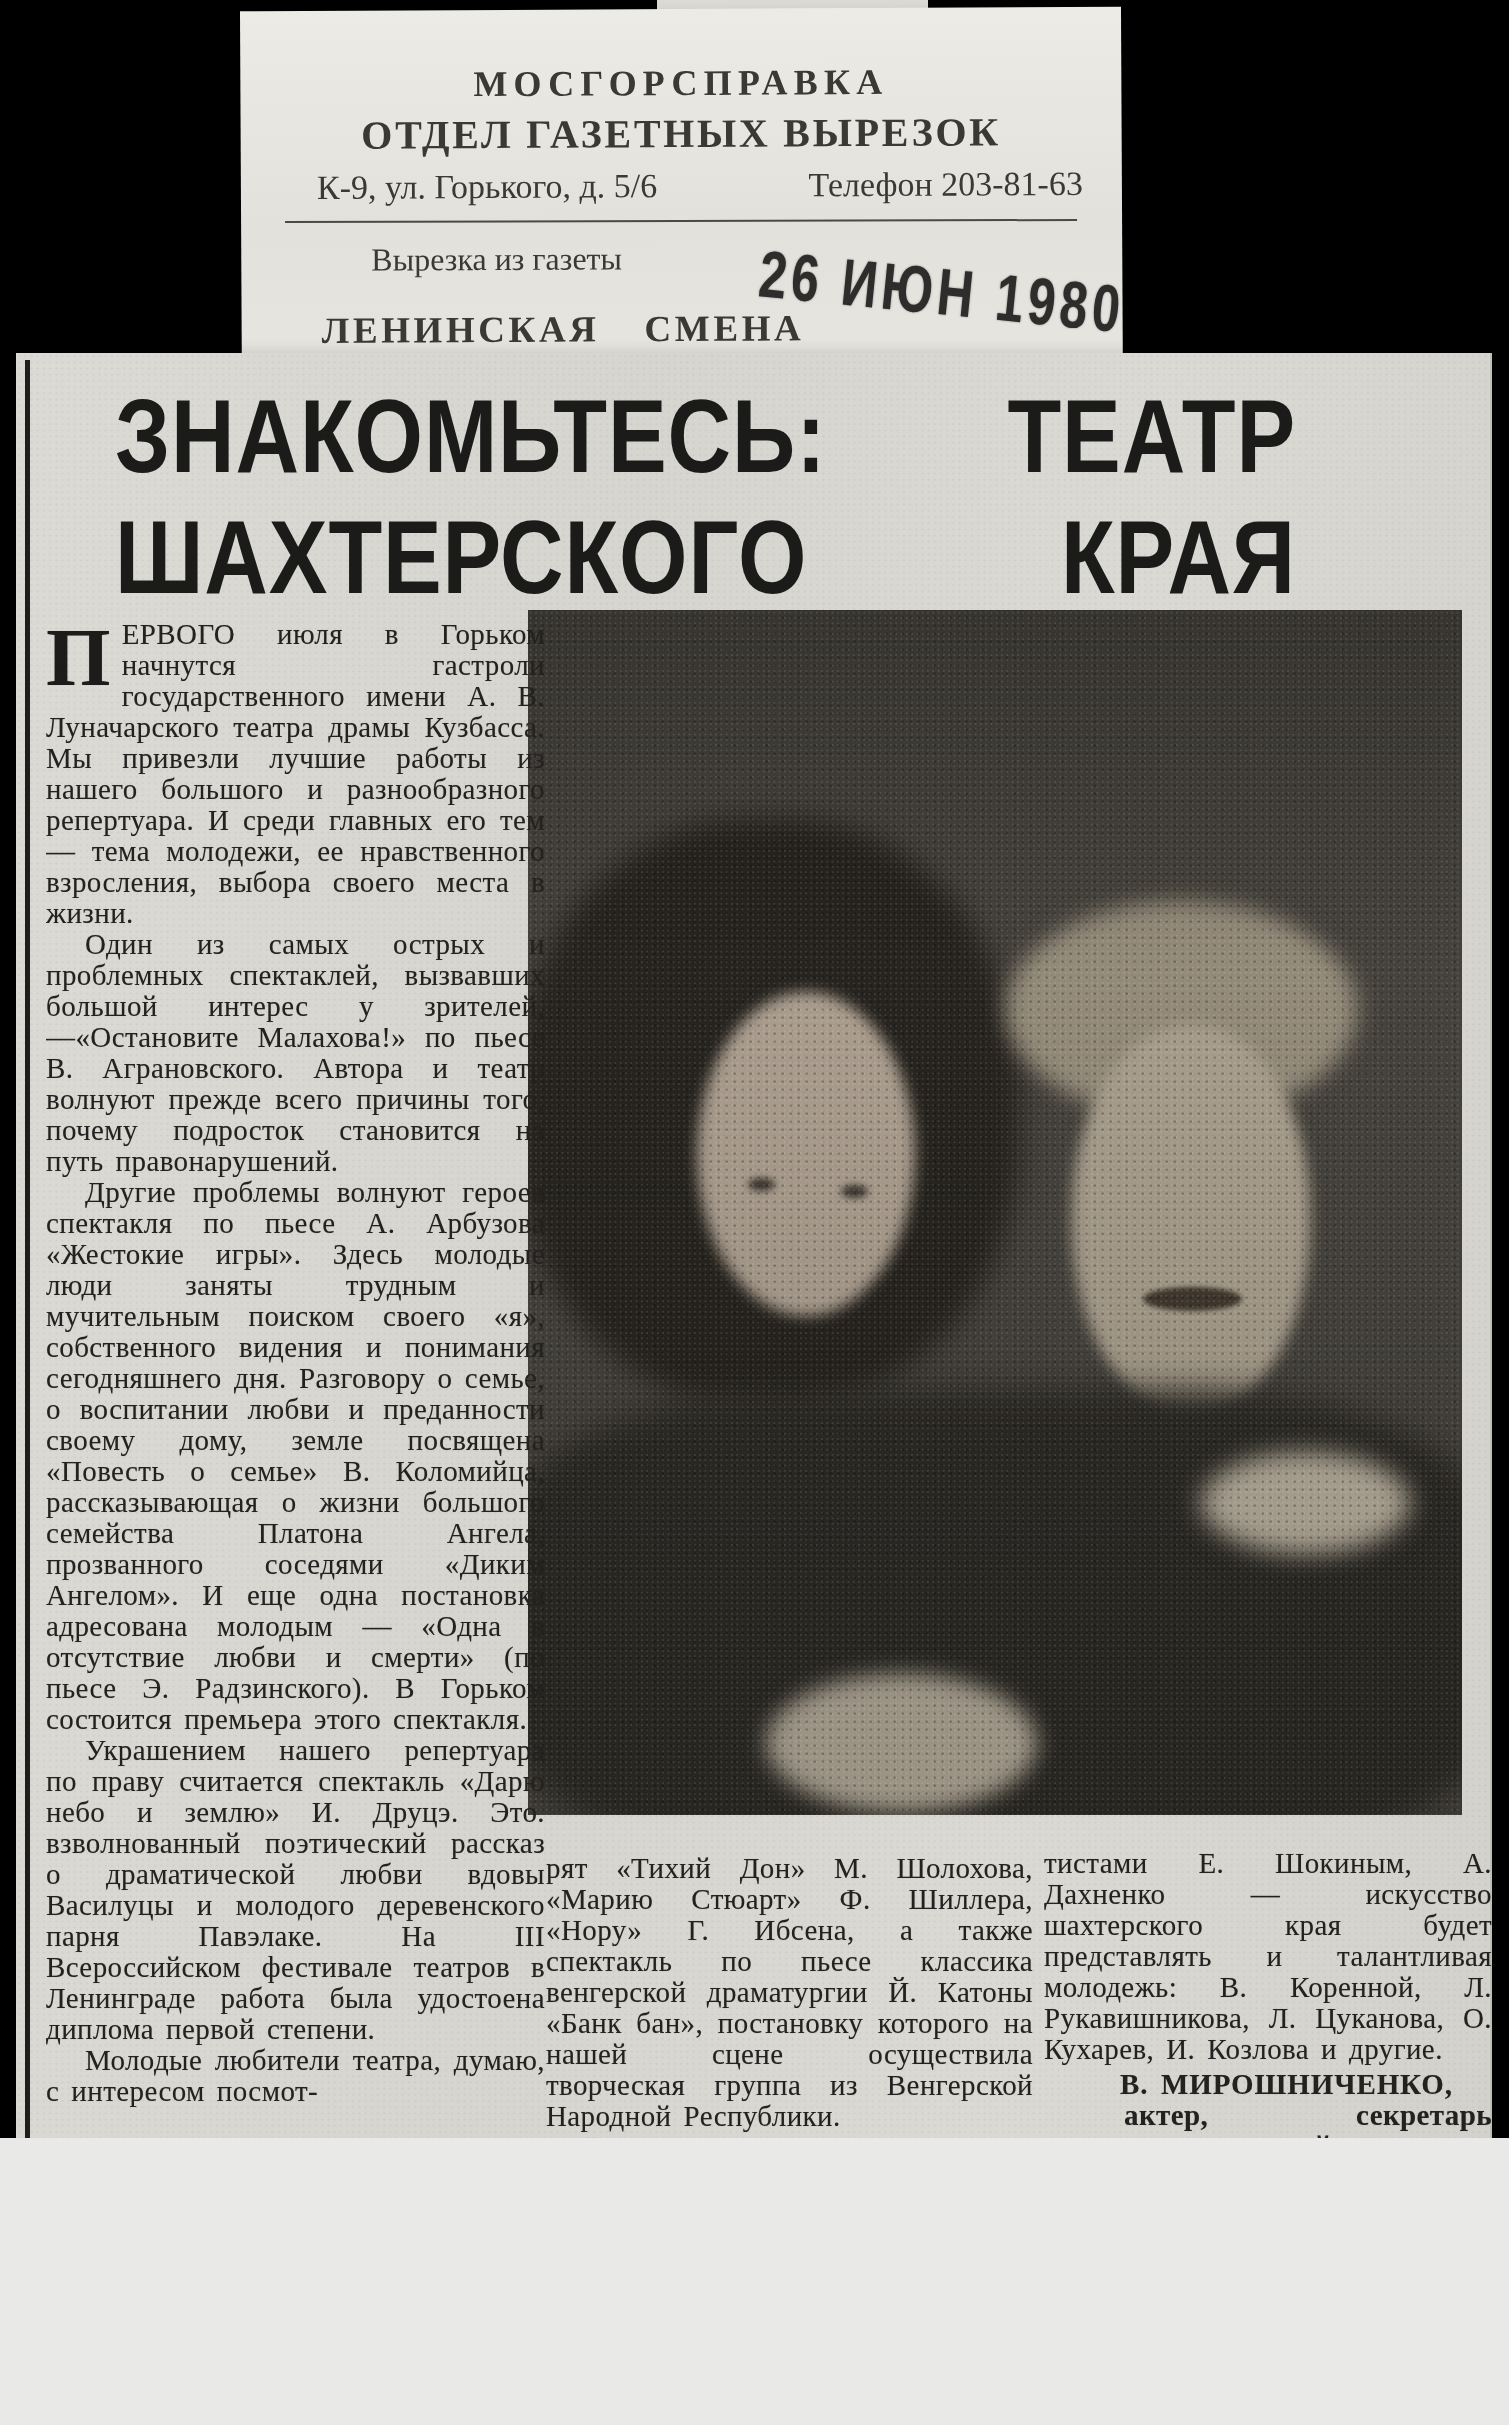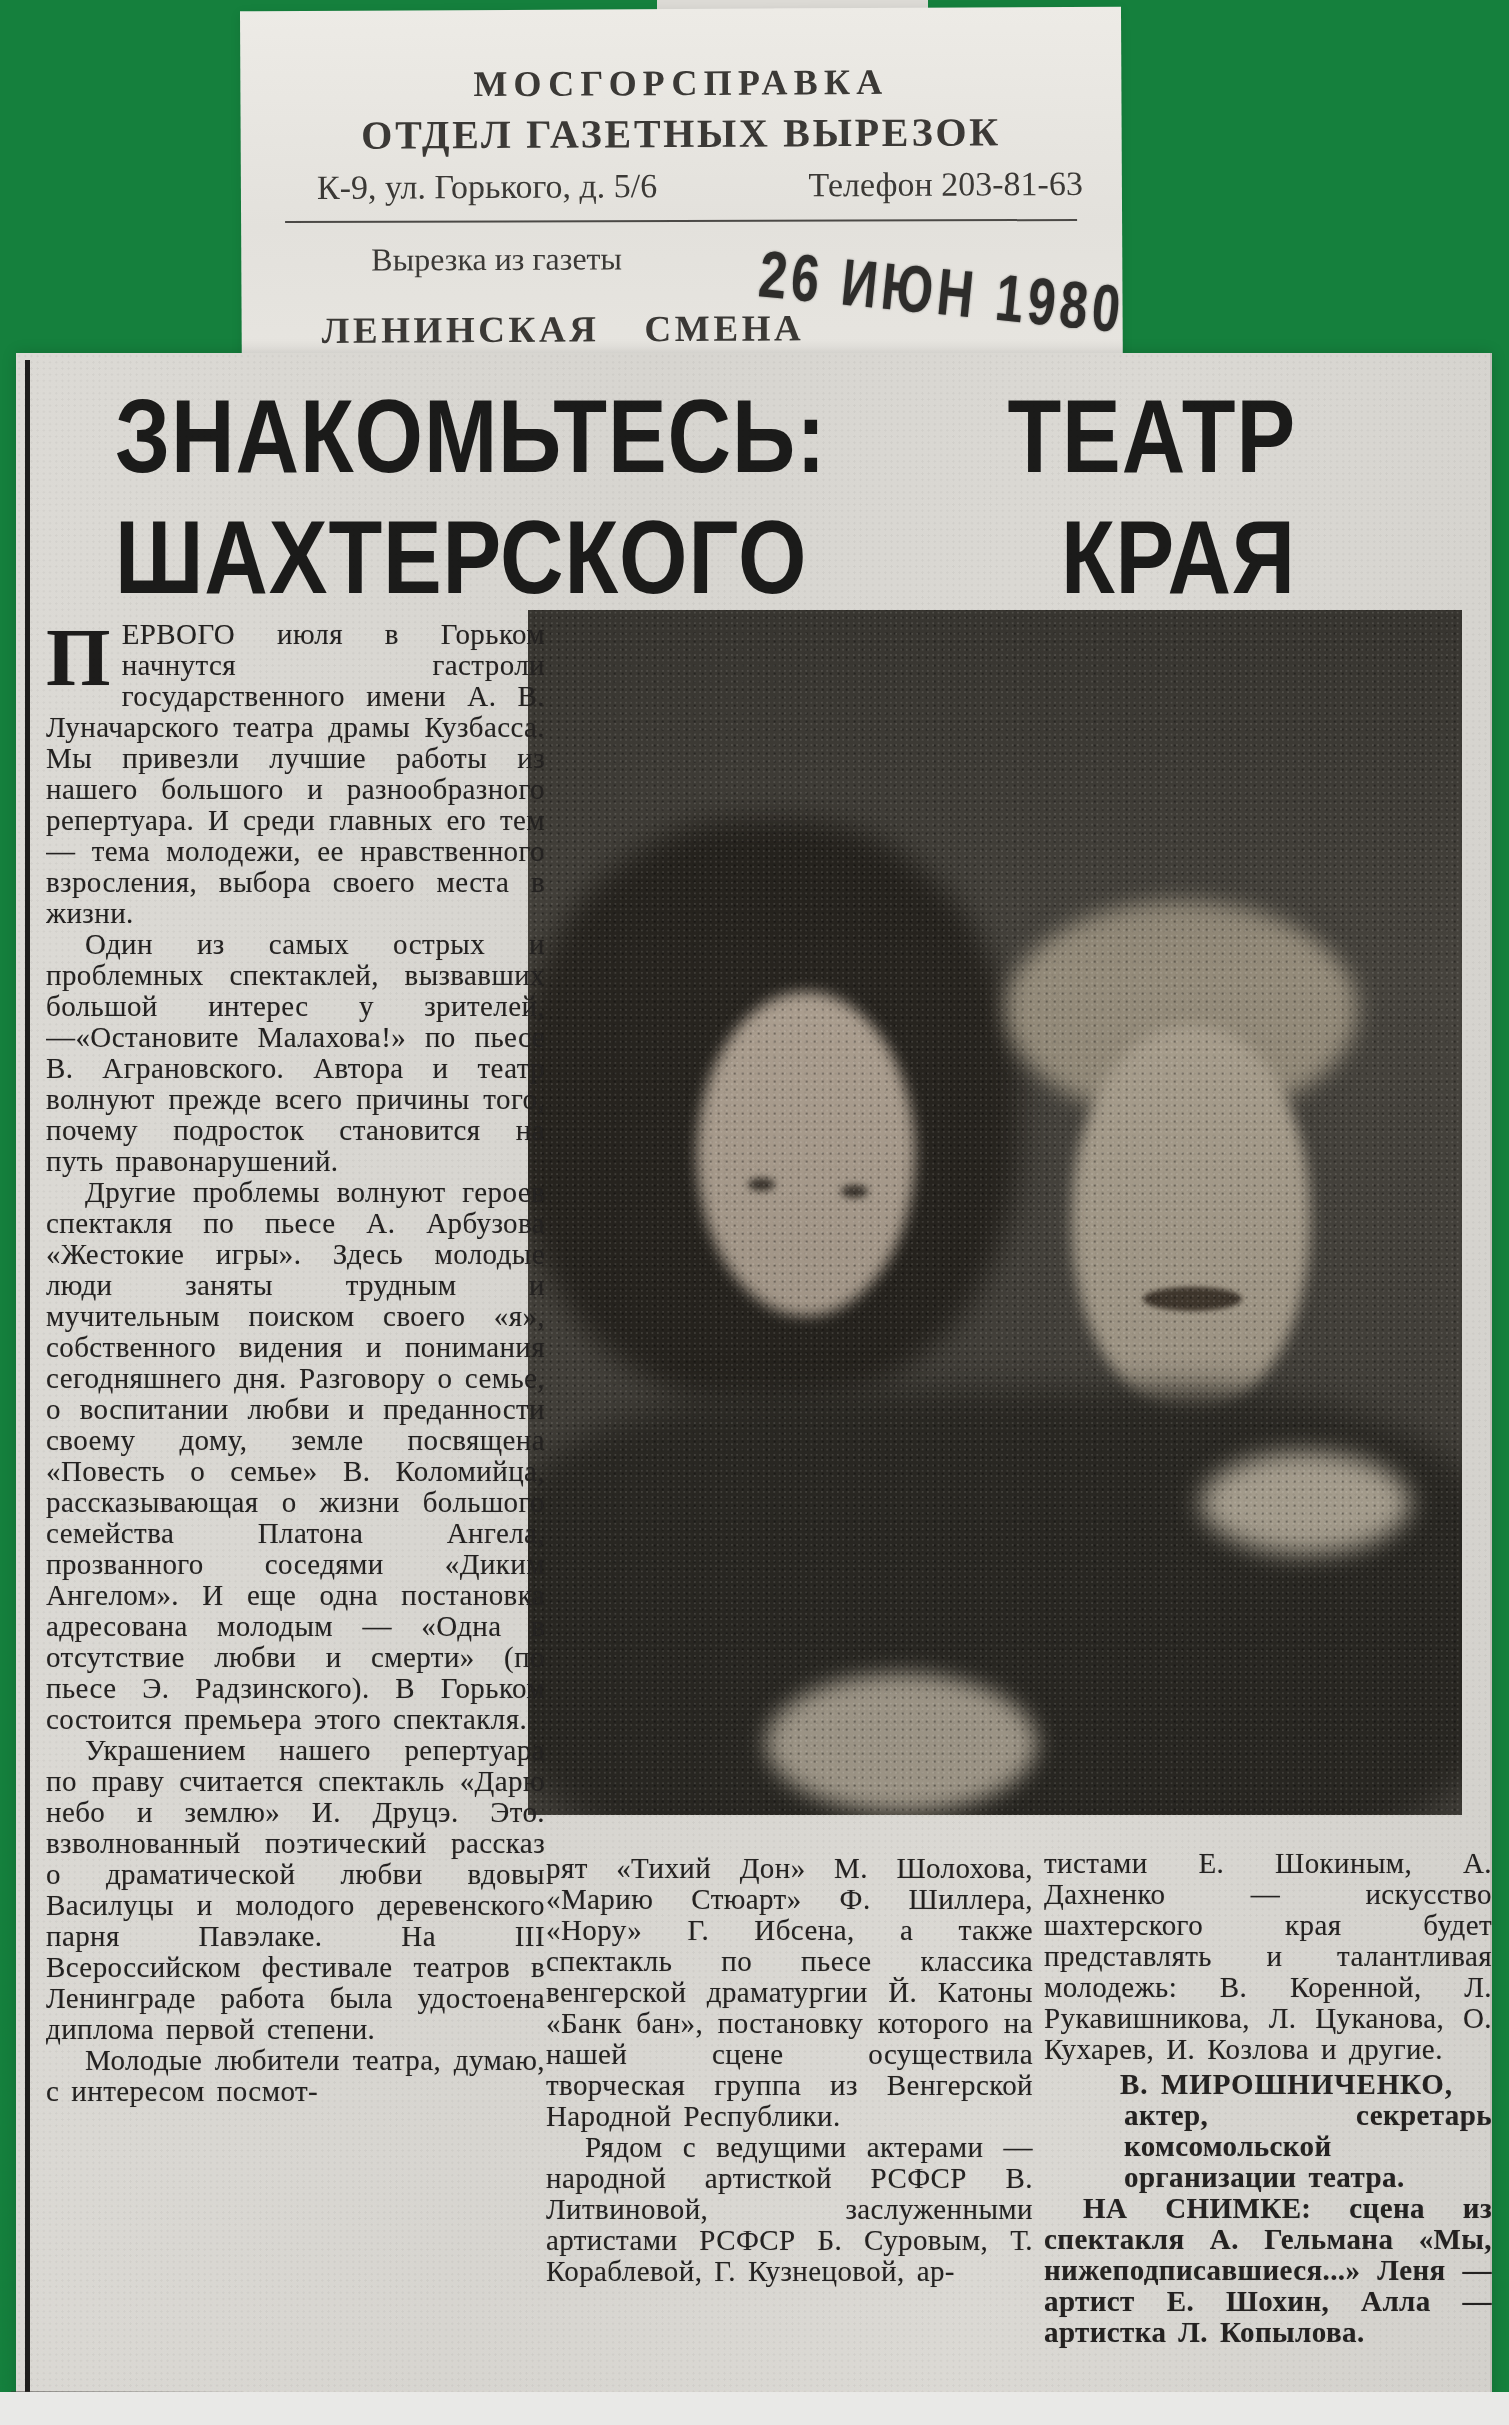--- a/index.html
+++ b/index.html
@@ -1,16 +1,16 @@
 <!DOCTYPE html>
 <html lang="ru" style="font-size:14px"><head>
 <meta charset="utf-8">
 <style>
   html,body{margin:0;padding:0;background:#e9e9e7;}
-  .page{position:relative;width:1509px;height:2392px;background:#15803d;overflow:hidden;
+  .page{position:relative;width:1509px;height:2138px;background:#000000;overflow:hidden;
         font-family:"Liberation Serif",serif;}
   
   .top-tab{position:absolute;left:657px;top:0;width:271px;height:37px;background:#dcdad5;}
   .slip{position:absolute;left:241px;top:9px;width:881px;height:391px;
         background:linear-gradient(180deg,#edebe6,#e3e1dc 55%,#e8e6e1);
         transform:rotate(-0.3deg);box-shadow:0 2.7px 10.7px rgba(0,0,0,0.10);color:#3b3936;}
   .slip-org{position:absolute;top:53px;width:100%;text-align:center;font-size:36px;font-weight:bold;letter-spacing:6.2px;}
   .slip-dept{position:absolute;top:101px;width:100%;text-align:center;font-size:40px;font-weight:bold;letter-spacing:2.7px;}
   .slip-addr-row{position:absolute;top:158px;left:76px;right:39px;display:flex;justify-content:space-between;font-size:34px;}
   .slip-rule{position:absolute;top:211px;left:44px;width:792px;border-top:2.7px solid #4b4946;transform:rotate(0.15deg);}

